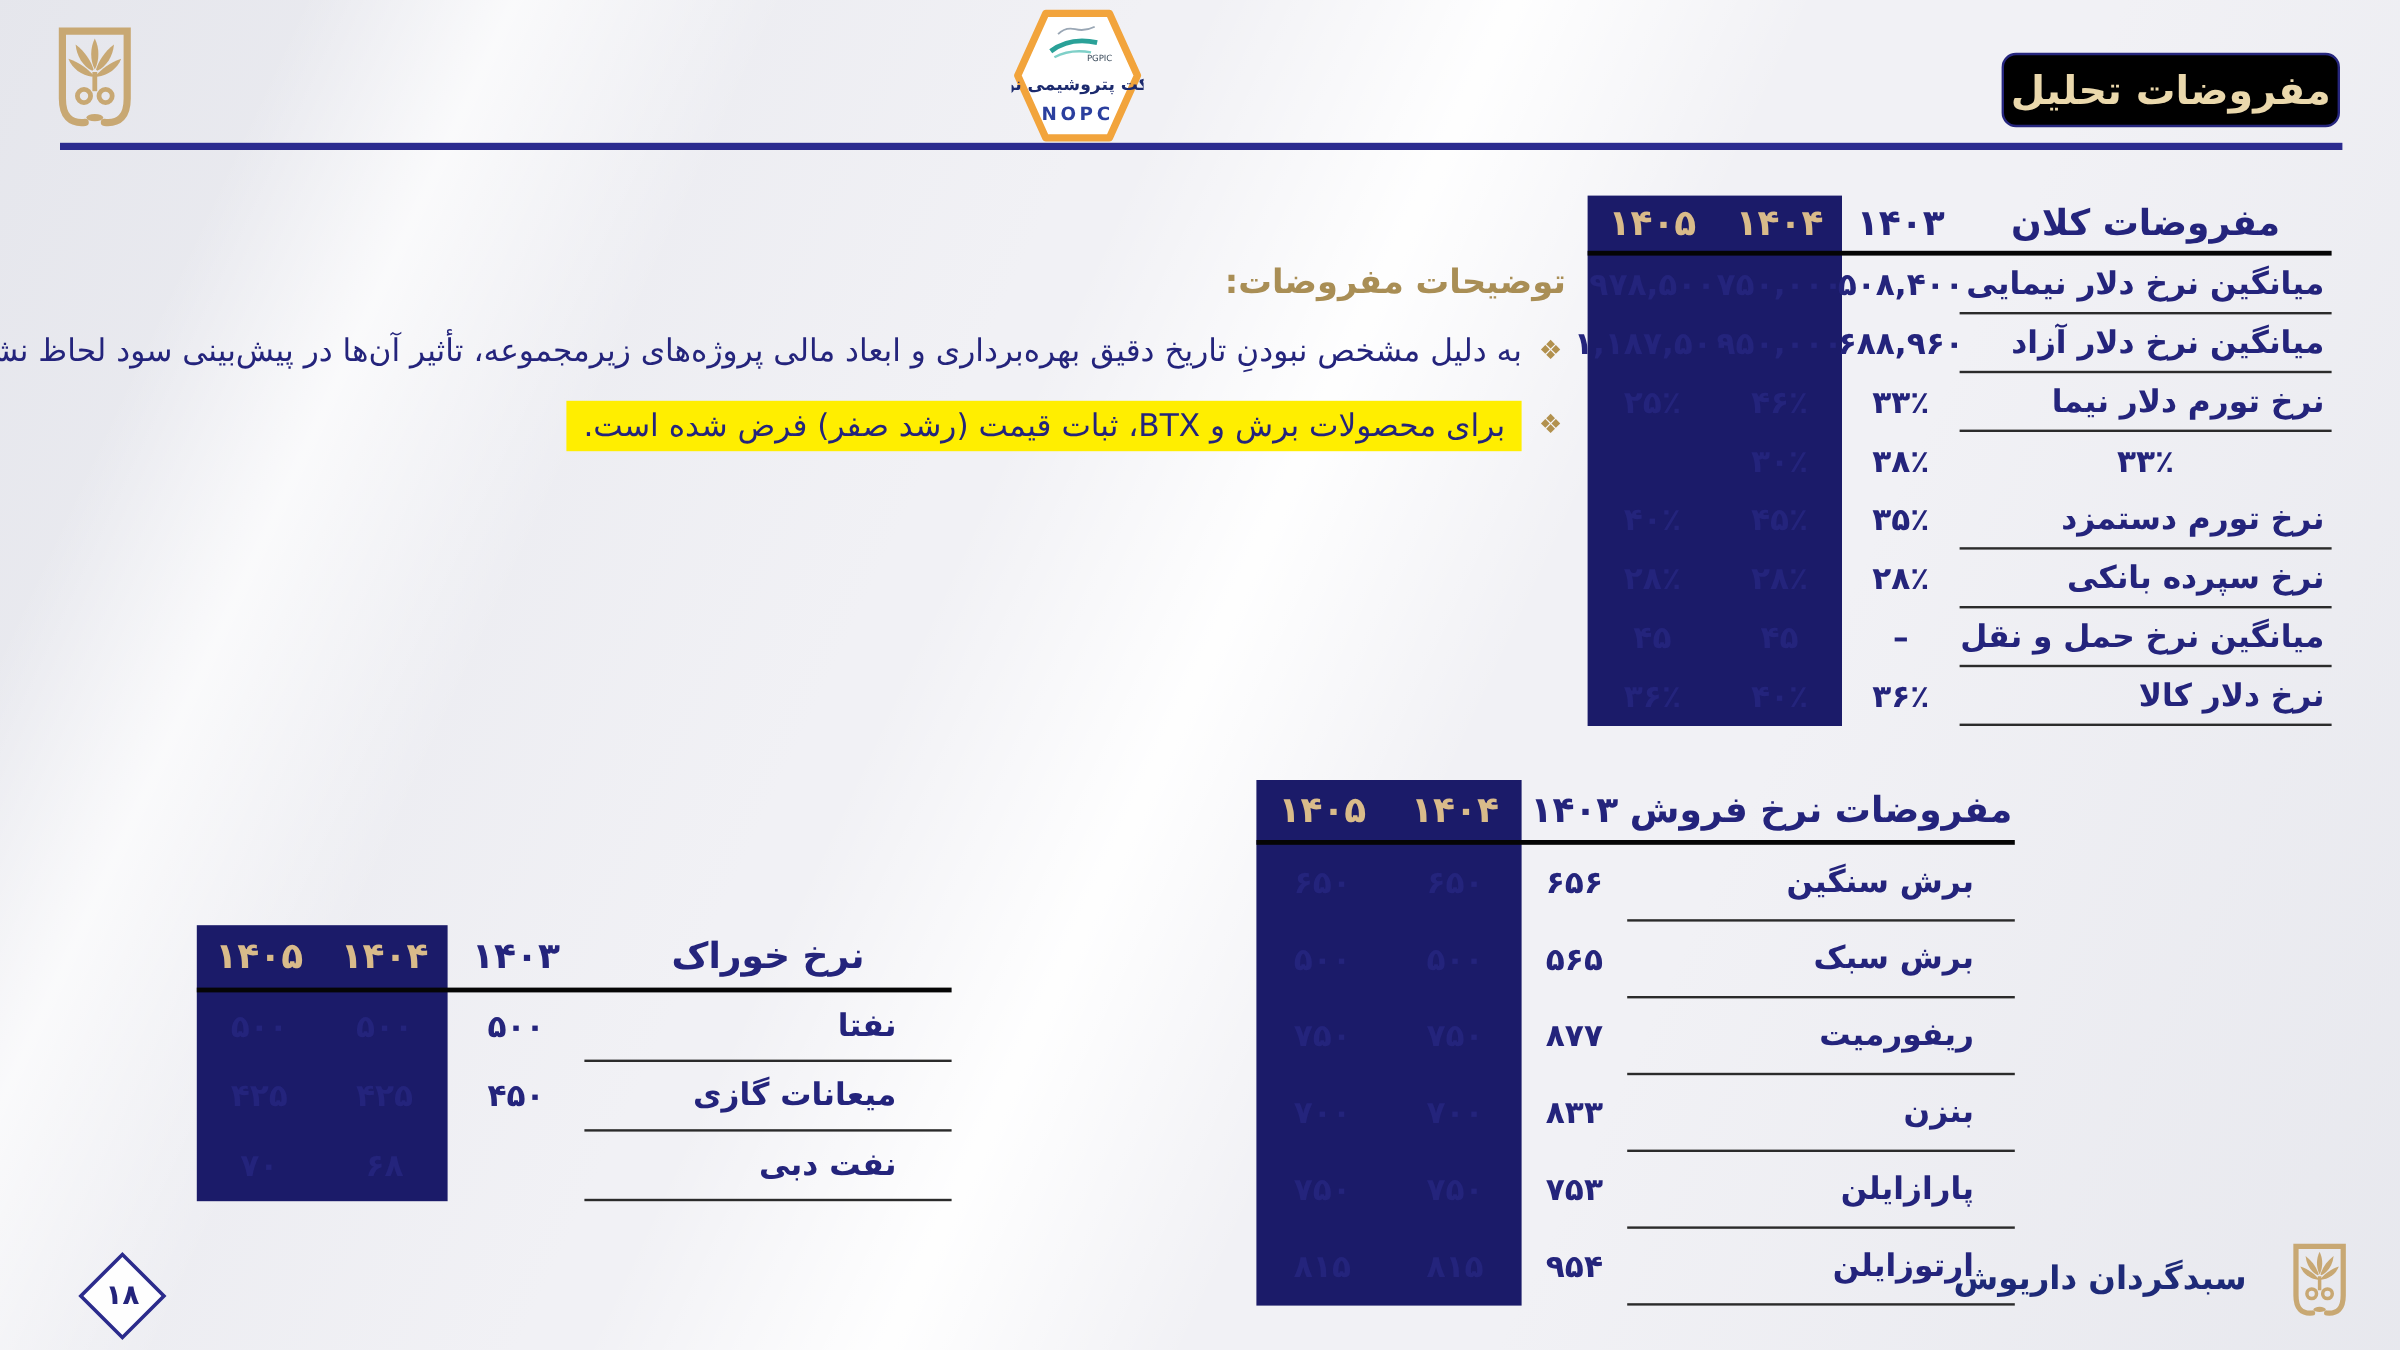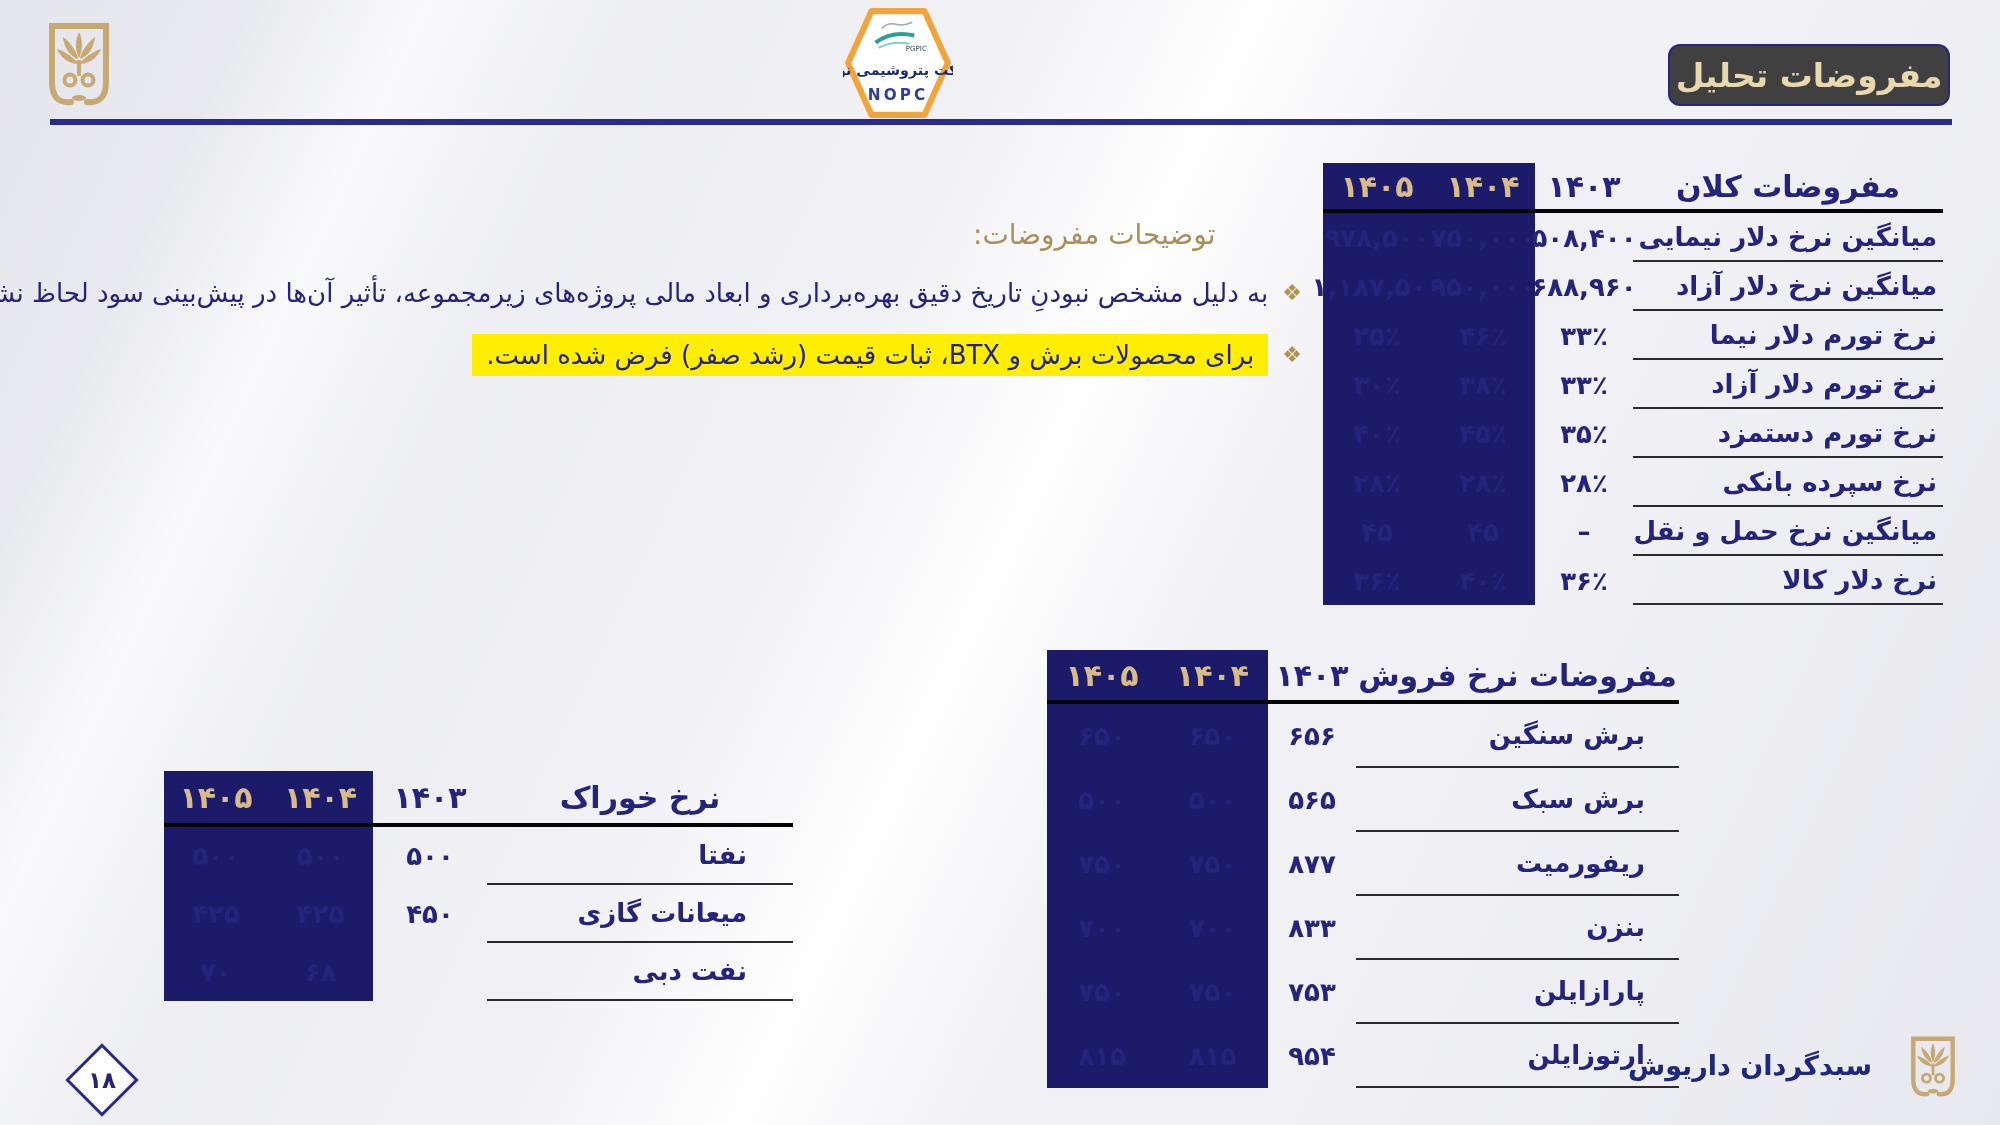--- a/index.html
+++ b/index.html
@@ -11,32 +11,32 @@
       linear-gradient(115deg, transparent 10%, rgba(255,255,255,.75) 17%, transparent 26%),
       linear-gradient(115deg, rgba(202,205,216,.30) 0%, rgba(255,255,255,0) 38%),
       linear-gradient(295deg, rgba(202,205,216,.25) 0%, rgba(255,255,255,0) 30%),
       #f1f1f5;
   }
   .stage{position:relative;width:2000px;height:1125px;}
 
   
   .title-badge{
     position:absolute;left:1668px;top:44px;width:278px;height:58px;
-    background:#404040;border:2px solid #26267e;border-radius:12px;
+    background:#000000;border:2px solid #26267e;border-radius:12px;
     display:flex;align-items:center;justify-content:center;
     color:#ead8ac;font-size:33px;font-weight:bold;
   }
   .top-rule{position:absolute;left:50px;top:119px;width:1902px;height:6px;background:#2b2b8f;}
   .logo-left{position:absolute;left:44px;top:14px;width:70px;height:96px;}
   .logo-center{position:absolute;left:843px;top:6px;width:110px;height:114px;}
 
   
   .notes-heading{
-    position:absolute;left:973px;top:218px;width:300px;
-    text-align:left;color:#a98e55;font-size:28px;font-weight:normal;white-space:nowrap;
+    position:absolute;left:1005px;top:218px;width:300px;
+    text-align:right;color:#a98e55;font-size:28px;font-weight:bold;white-space:nowrap;
   }
   .bullet{
     position:absolute;left:80px;width:1222px;height:44px;
     display:flex;flex-direction:row;align-items:center;gap:14px;
     direction:rtl;white-space:nowrap;justify-content:flex-start;
   }
   .bullet-icon{color:#b2914e;font-size:22px;line-height:1;flex:0 0 auto;}
   .bullet-text{color:#24247c;font-size:26px;font-weight:500;}
   .bullet-text.hl{background:#ffee00;padding:6px 14px;text-align:right;}
 
@@ -146,21 +146,20 @@
       <div class="cell val gold" dir="ltr">۹۵۰,۰۰۰</div>
       <div class="cell val gold" dir="ltr">۱,۱۸۷,۵۰۰</div>
     </div>
     <div class="row">
       <div class="cell label">نرخ تورم دلار نیما</div>
       <div class="cell val" dir="ltr">۳۳٪</div>
       <div class="cell val gold" dir="ltr">۴۶٪</div>
       <div class="cell val gold" dir="ltr">۲۵٪</div>
     </div>
     <div class="row">
-      <div class="cell label">نرخ تورم دلار آزاد</div>
       <div class="cell val" dir="ltr">۳۳٪</div>
       <div class="cell val gold" dir="ltr">۳۸٪</div>
       <div class="cell val gold" dir="ltr">۳۰٪</div>
     </div>
     <div class="row">
       <div class="cell label">نرخ تورم دستمزد</div>
       <div class="cell val" dir="ltr">۳۵٪</div>
       <div class="cell val gold" dir="ltr">۴۵٪</div>
       <div class="cell val gold" dir="ltr">۴۰٪</div>
     </div>

